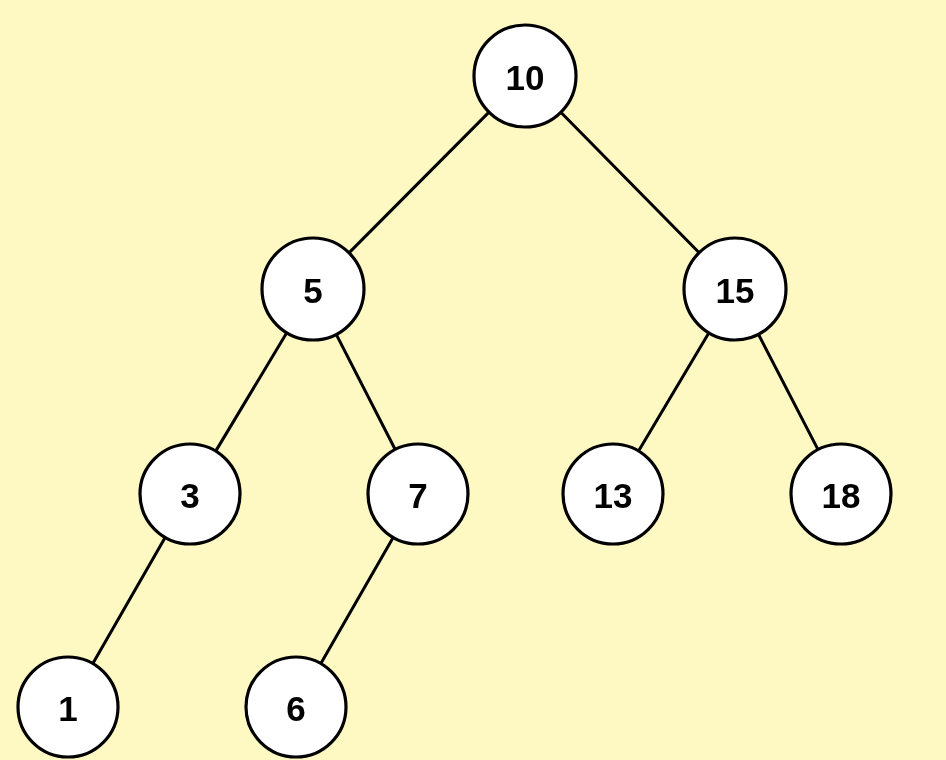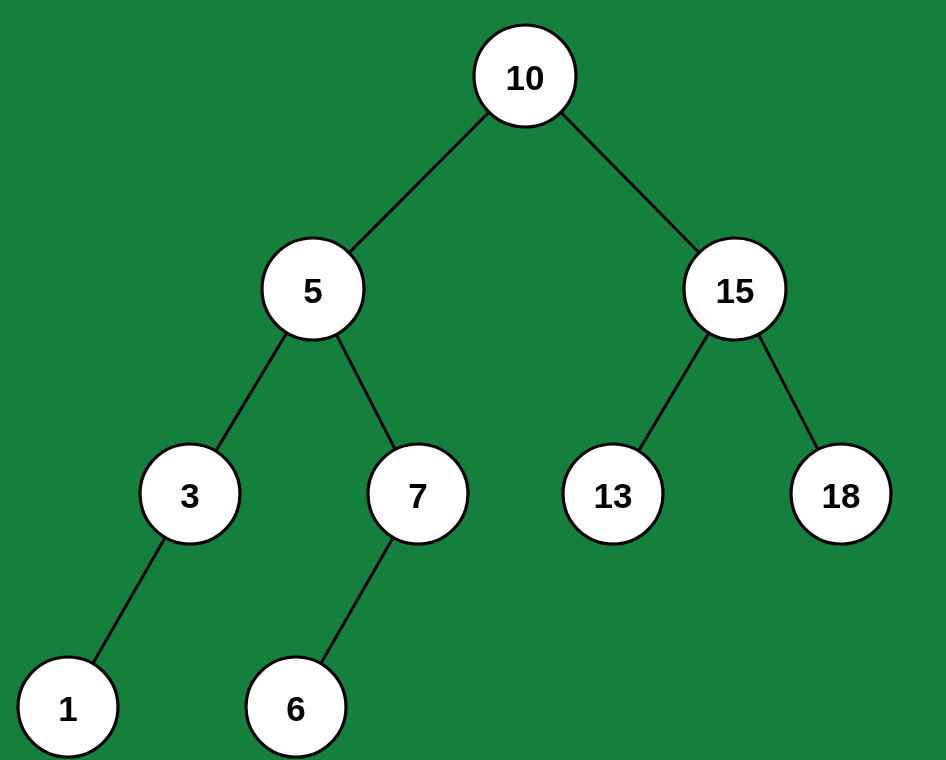--- a/index.html
+++ b/index.html
@@ -5,21 +5,21 @@
 <style>
   html, body {
     margin: 0;
     padding: 0;
     background: #ffffff;
   }
   #canvas {
     position: relative;
     width: 946px;
     height: 760px;
-    background: #15803d;
+    background: #fef9c3;
     overflow: hidden;
     font-family: "Liberation Sans", sans-serif;
   }
   #tree-svg {
     position: absolute;
     top: 0;
     left: 0;
     width: 946px;
     height: 760px;
     display: block;

